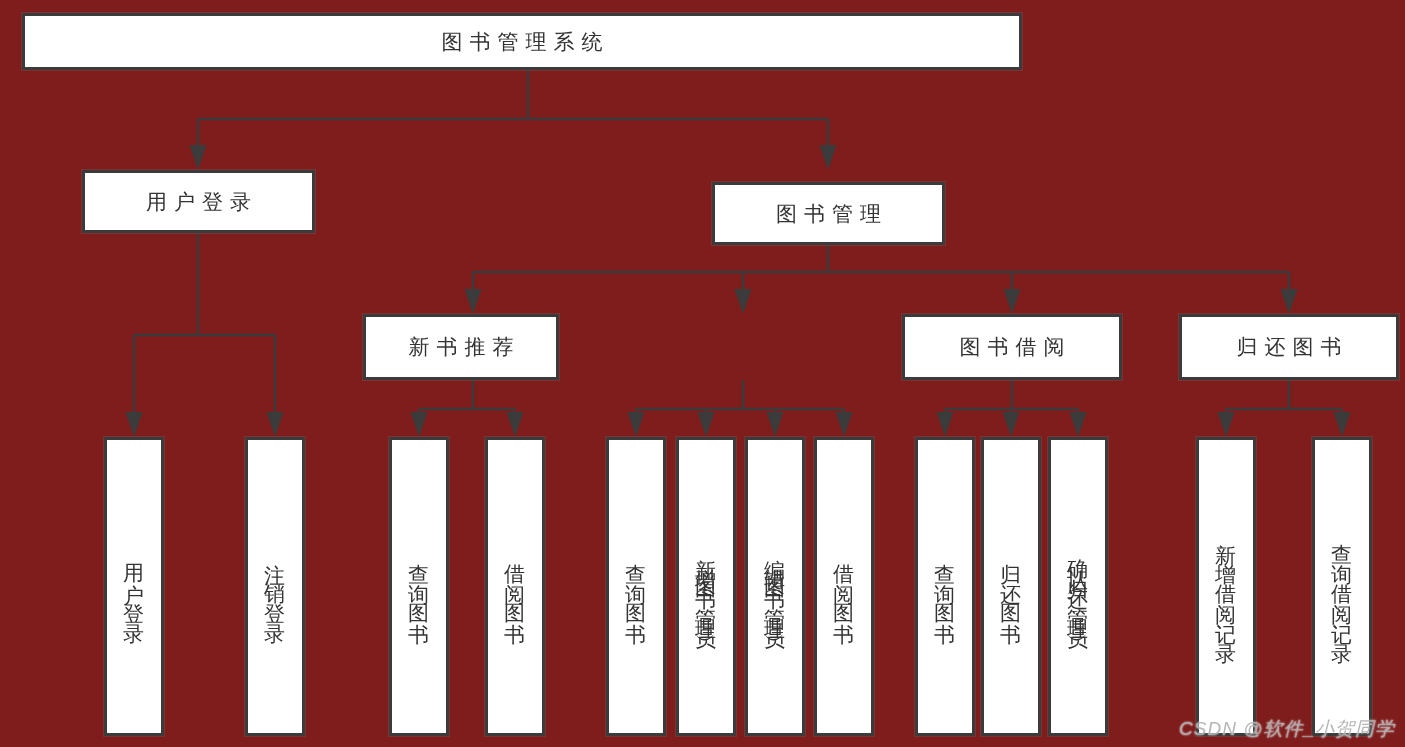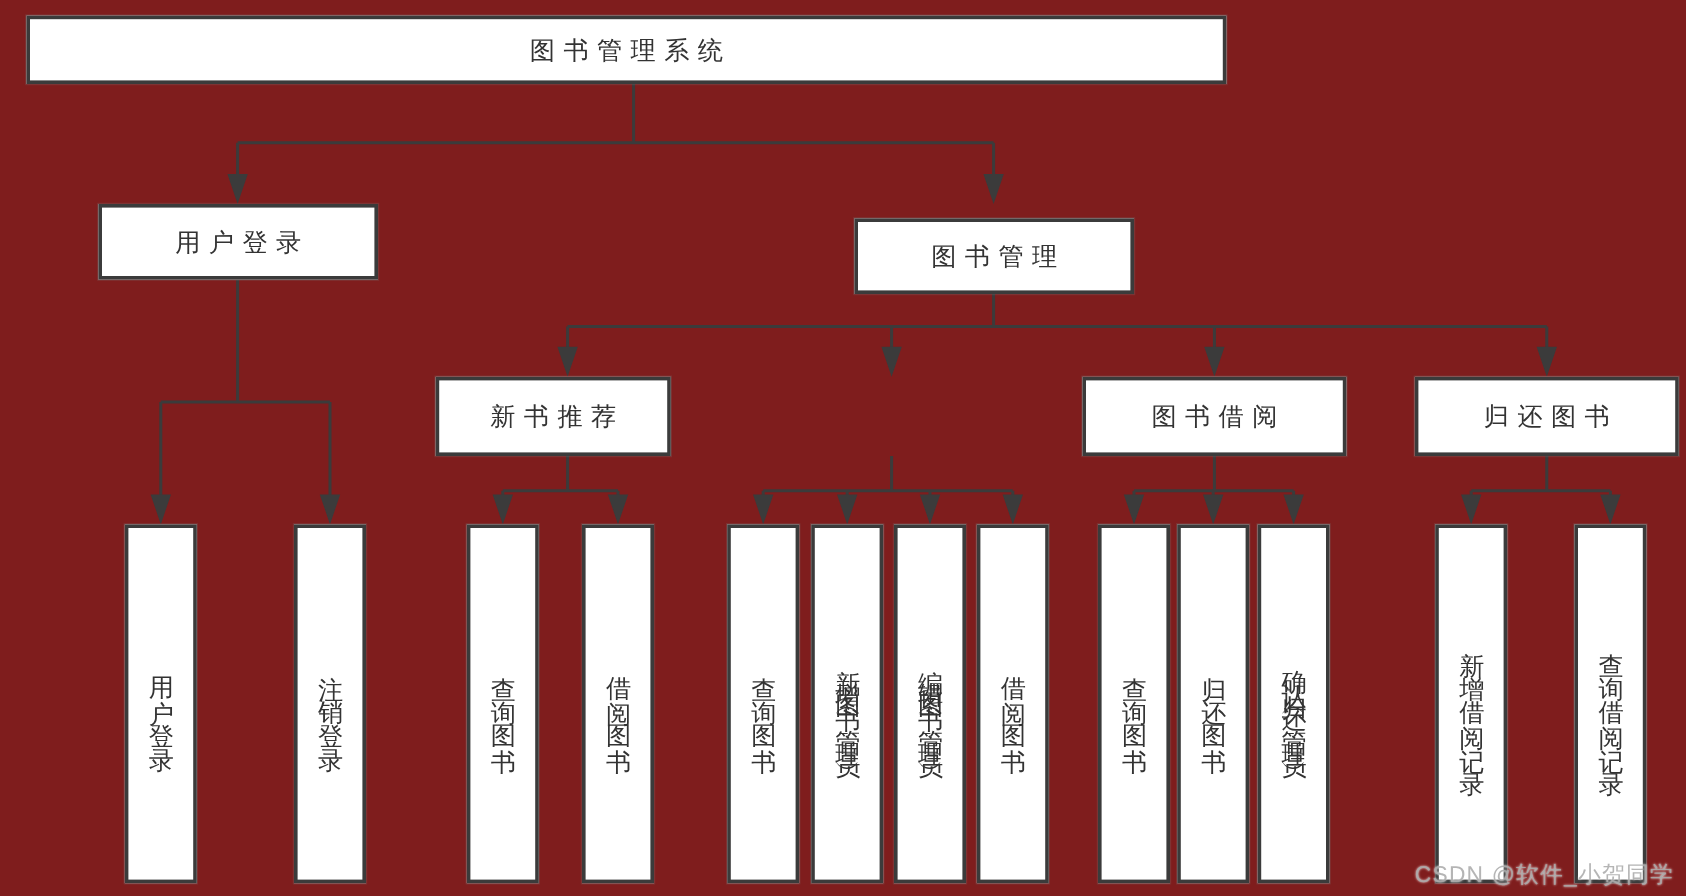--- a/index.html
+++ b/index.html
@@ -18,20 +18,21 @@
   .node.leaf{top:437px;width:60px;height:299px;}
   .v-label{
     writing-mode:vertical-rl;text-orientation:mixed;
     line-height:1;white-space:nowrap;
   }
   .watermark{
     position:absolute;z-index:5;right:10px;top:716px;
     font-size:19px;color:rgba(168,168,168,0.85);
     letter-spacing:1px;white-space:nowrap;
     text-shadow:0 0 2px #ffffff;
+    font-style:italic;
   }
 </style>
 </head>
 <body>
 
 <div class="stage">
 
   <svg class="connectors" width="1405" height="747" viewBox="0 0 1405 747">
     <g stroke="#3b3b3b" stroke-width="2.5" fill="none">
 

